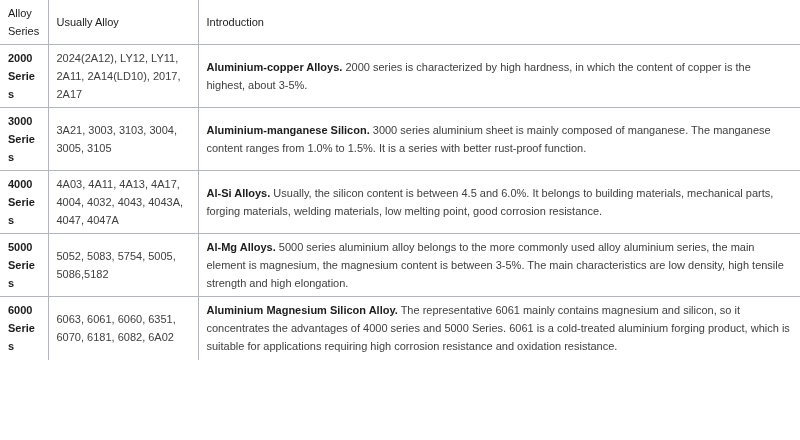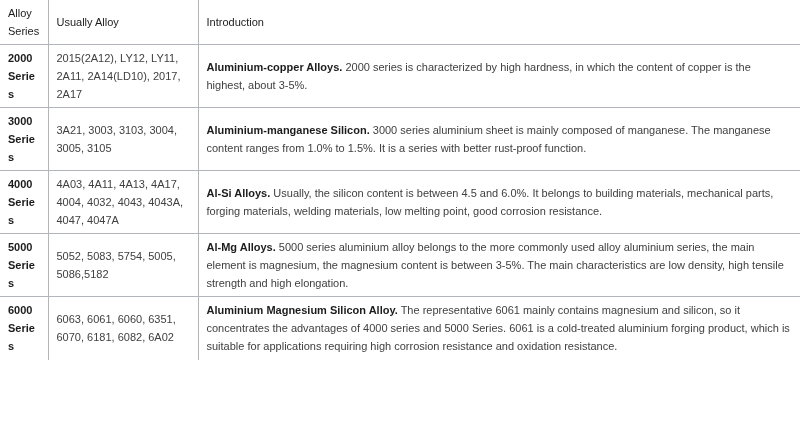--- a/index.html
+++ b/index.html
@@ -76,21 +76,21 @@
     <thead>
       <tr class="row-h">
         <th>Alloy Series</th>
         <th>Usually Alloy</th>
         <th>Introduction</th>
       </tr>
     </thead>
     <tbody>
       <tr class="row-1">
         <td class="cell-series">2000 Series</td>
-        <td class="cell-typical">2015(2A12), LY12, LY11, 2A11, 2A14(LD10), 2017, 2A17</td>
+        <td class="cell-typical">2024(2A12), LY12, LY11, 2A11, 2A14(LD10), 2017, 2A17</td>
         <td class="cell-intro"><span class="intro-lead">Aluminium-copper Alloys.</span><span> 2000 series is characterized by high hardness, in which the content of copper is the highest, about 3-5%.</span></td>
       </tr>
       <tr class="row-2">
         <td class="cell-series">3000 Series</td>
         <td class="cell-typical">3A21, 3003, 3103, 3004, 3005, 3105</td>
         <td class="cell-intro"><span class="intro-lead">Aluminium-manganese Silicon.</span><span> 3000 series aluminium sheet is mainly composed of manganese. The manganese content ranges from 1.0% to 1.5%. It is a series with better rust-proof function.</span></td>
       </tr>
       <tr class="row-3">
         <td class="cell-series">4000 Series</td>
         <td class="cell-typical">4A03, 4A11, 4A13, 4A17, 4004, 4032, 4043, 4043A, 4047, 4047A</td>

